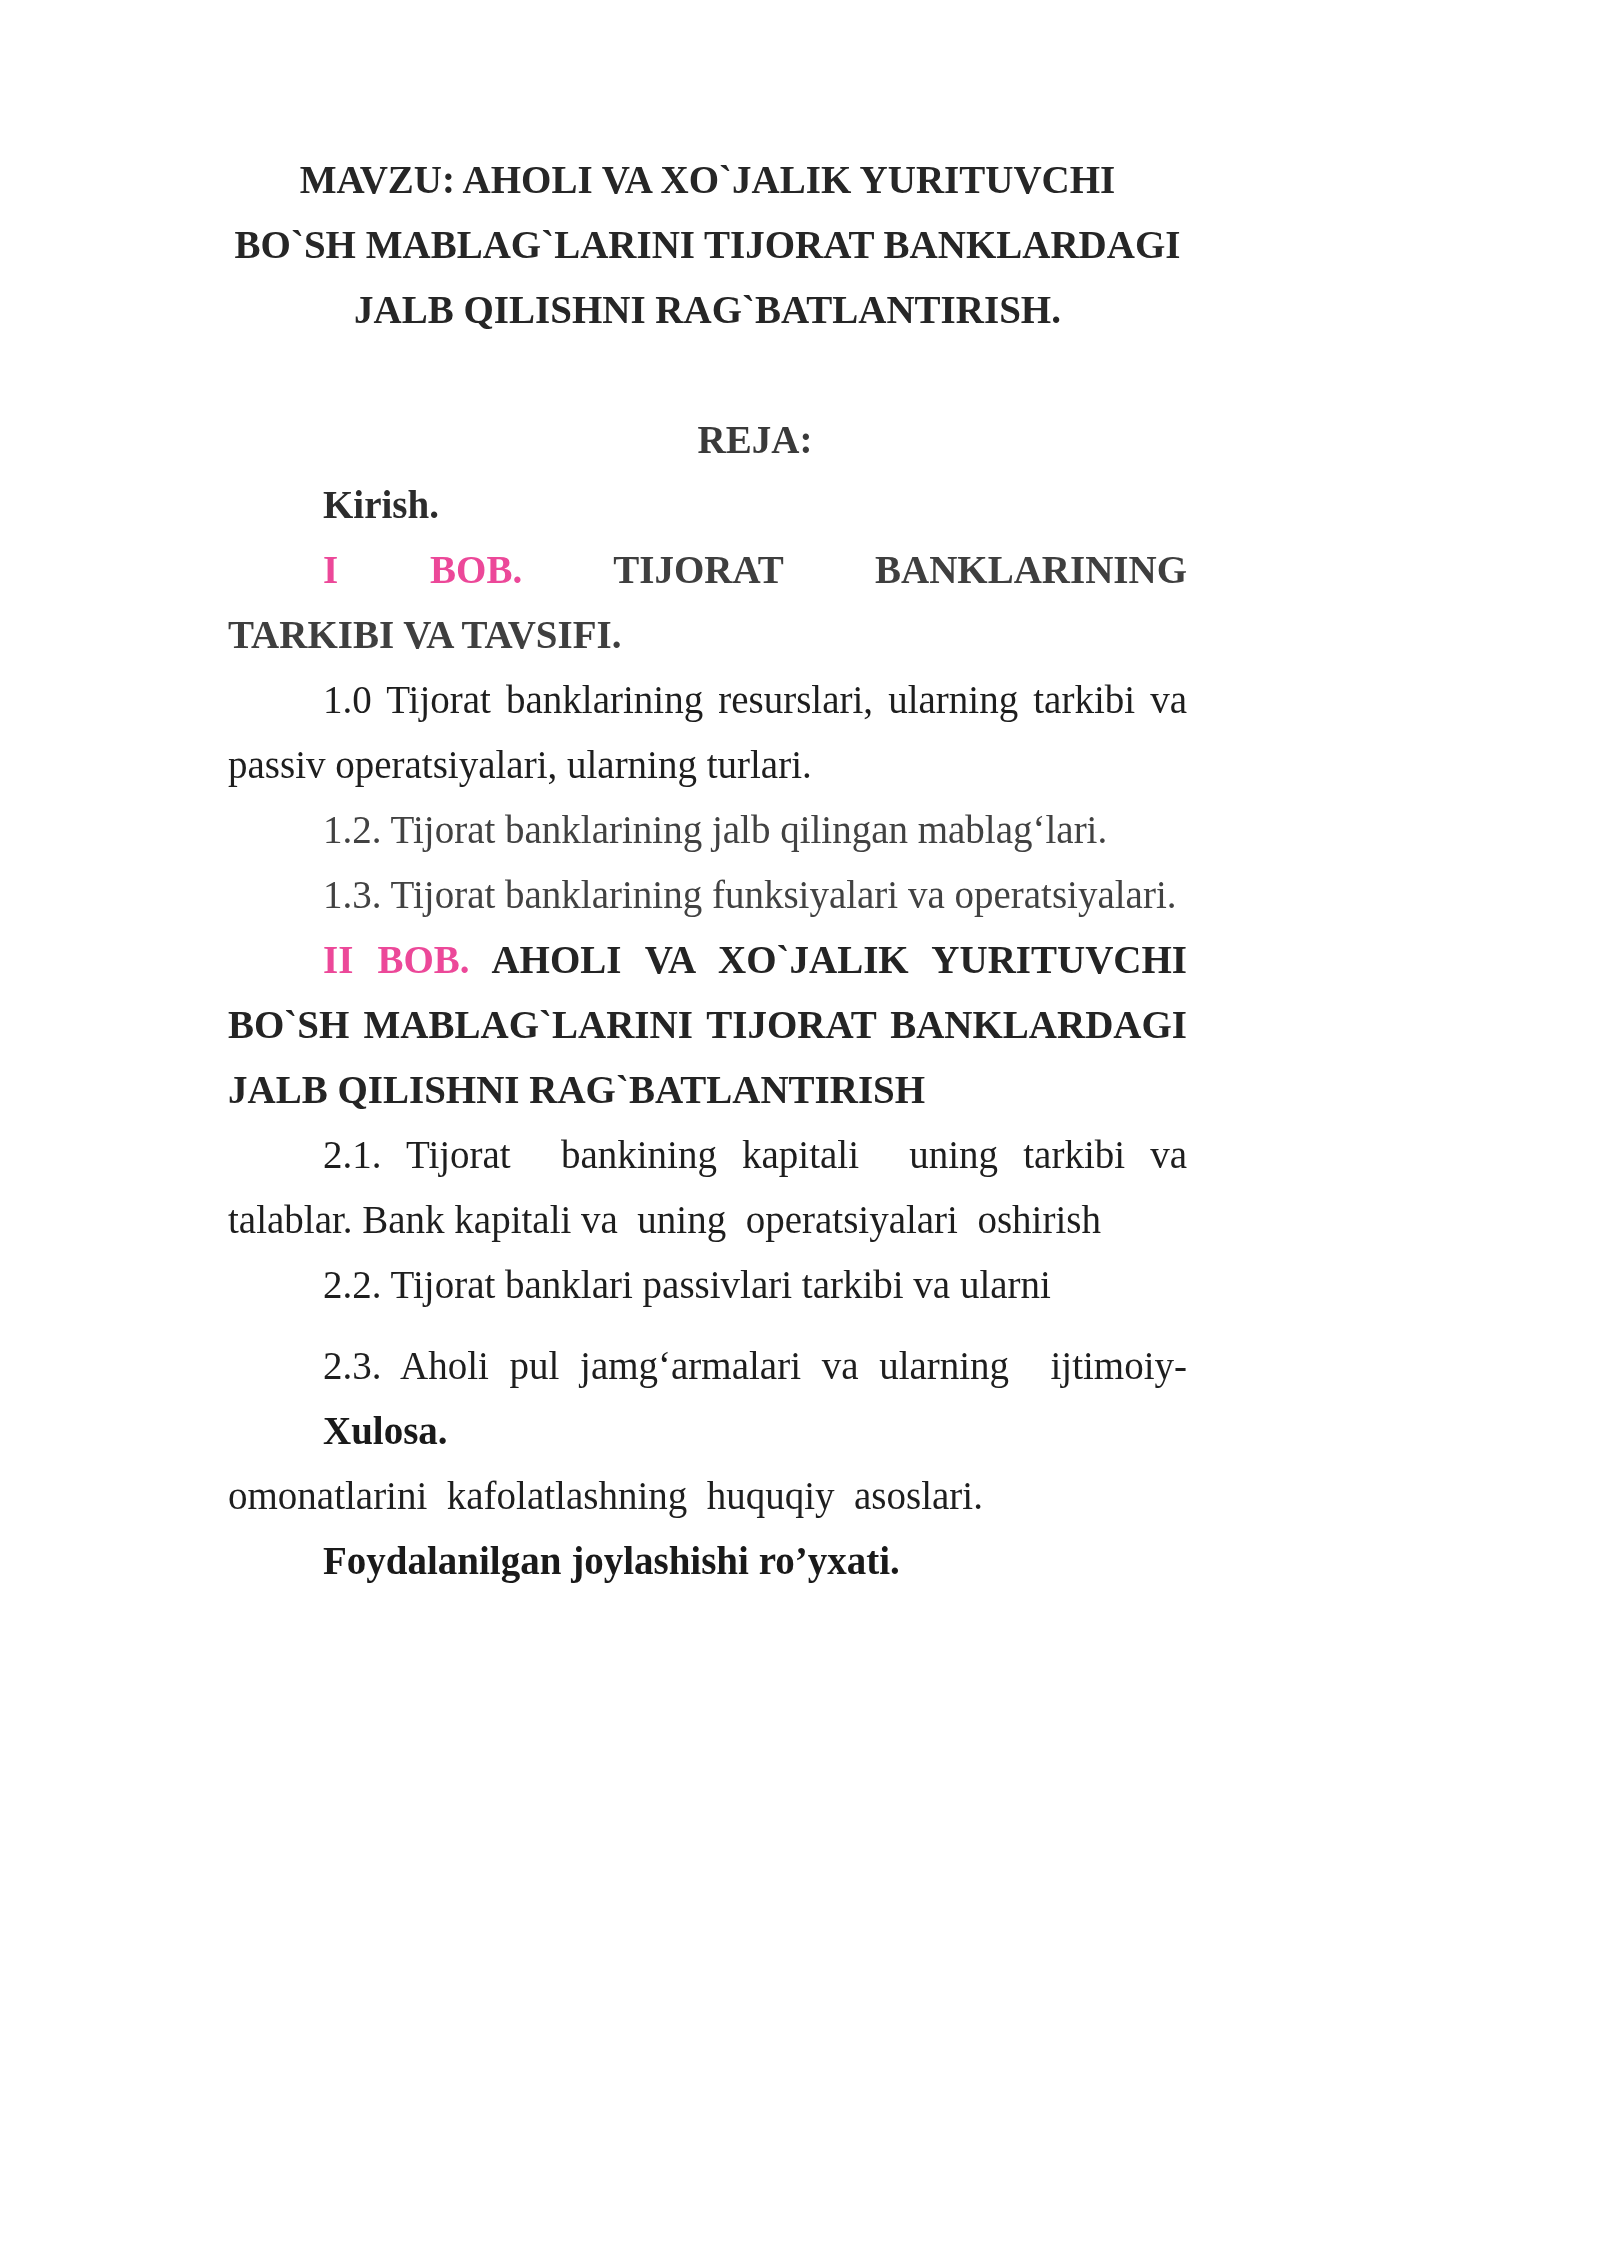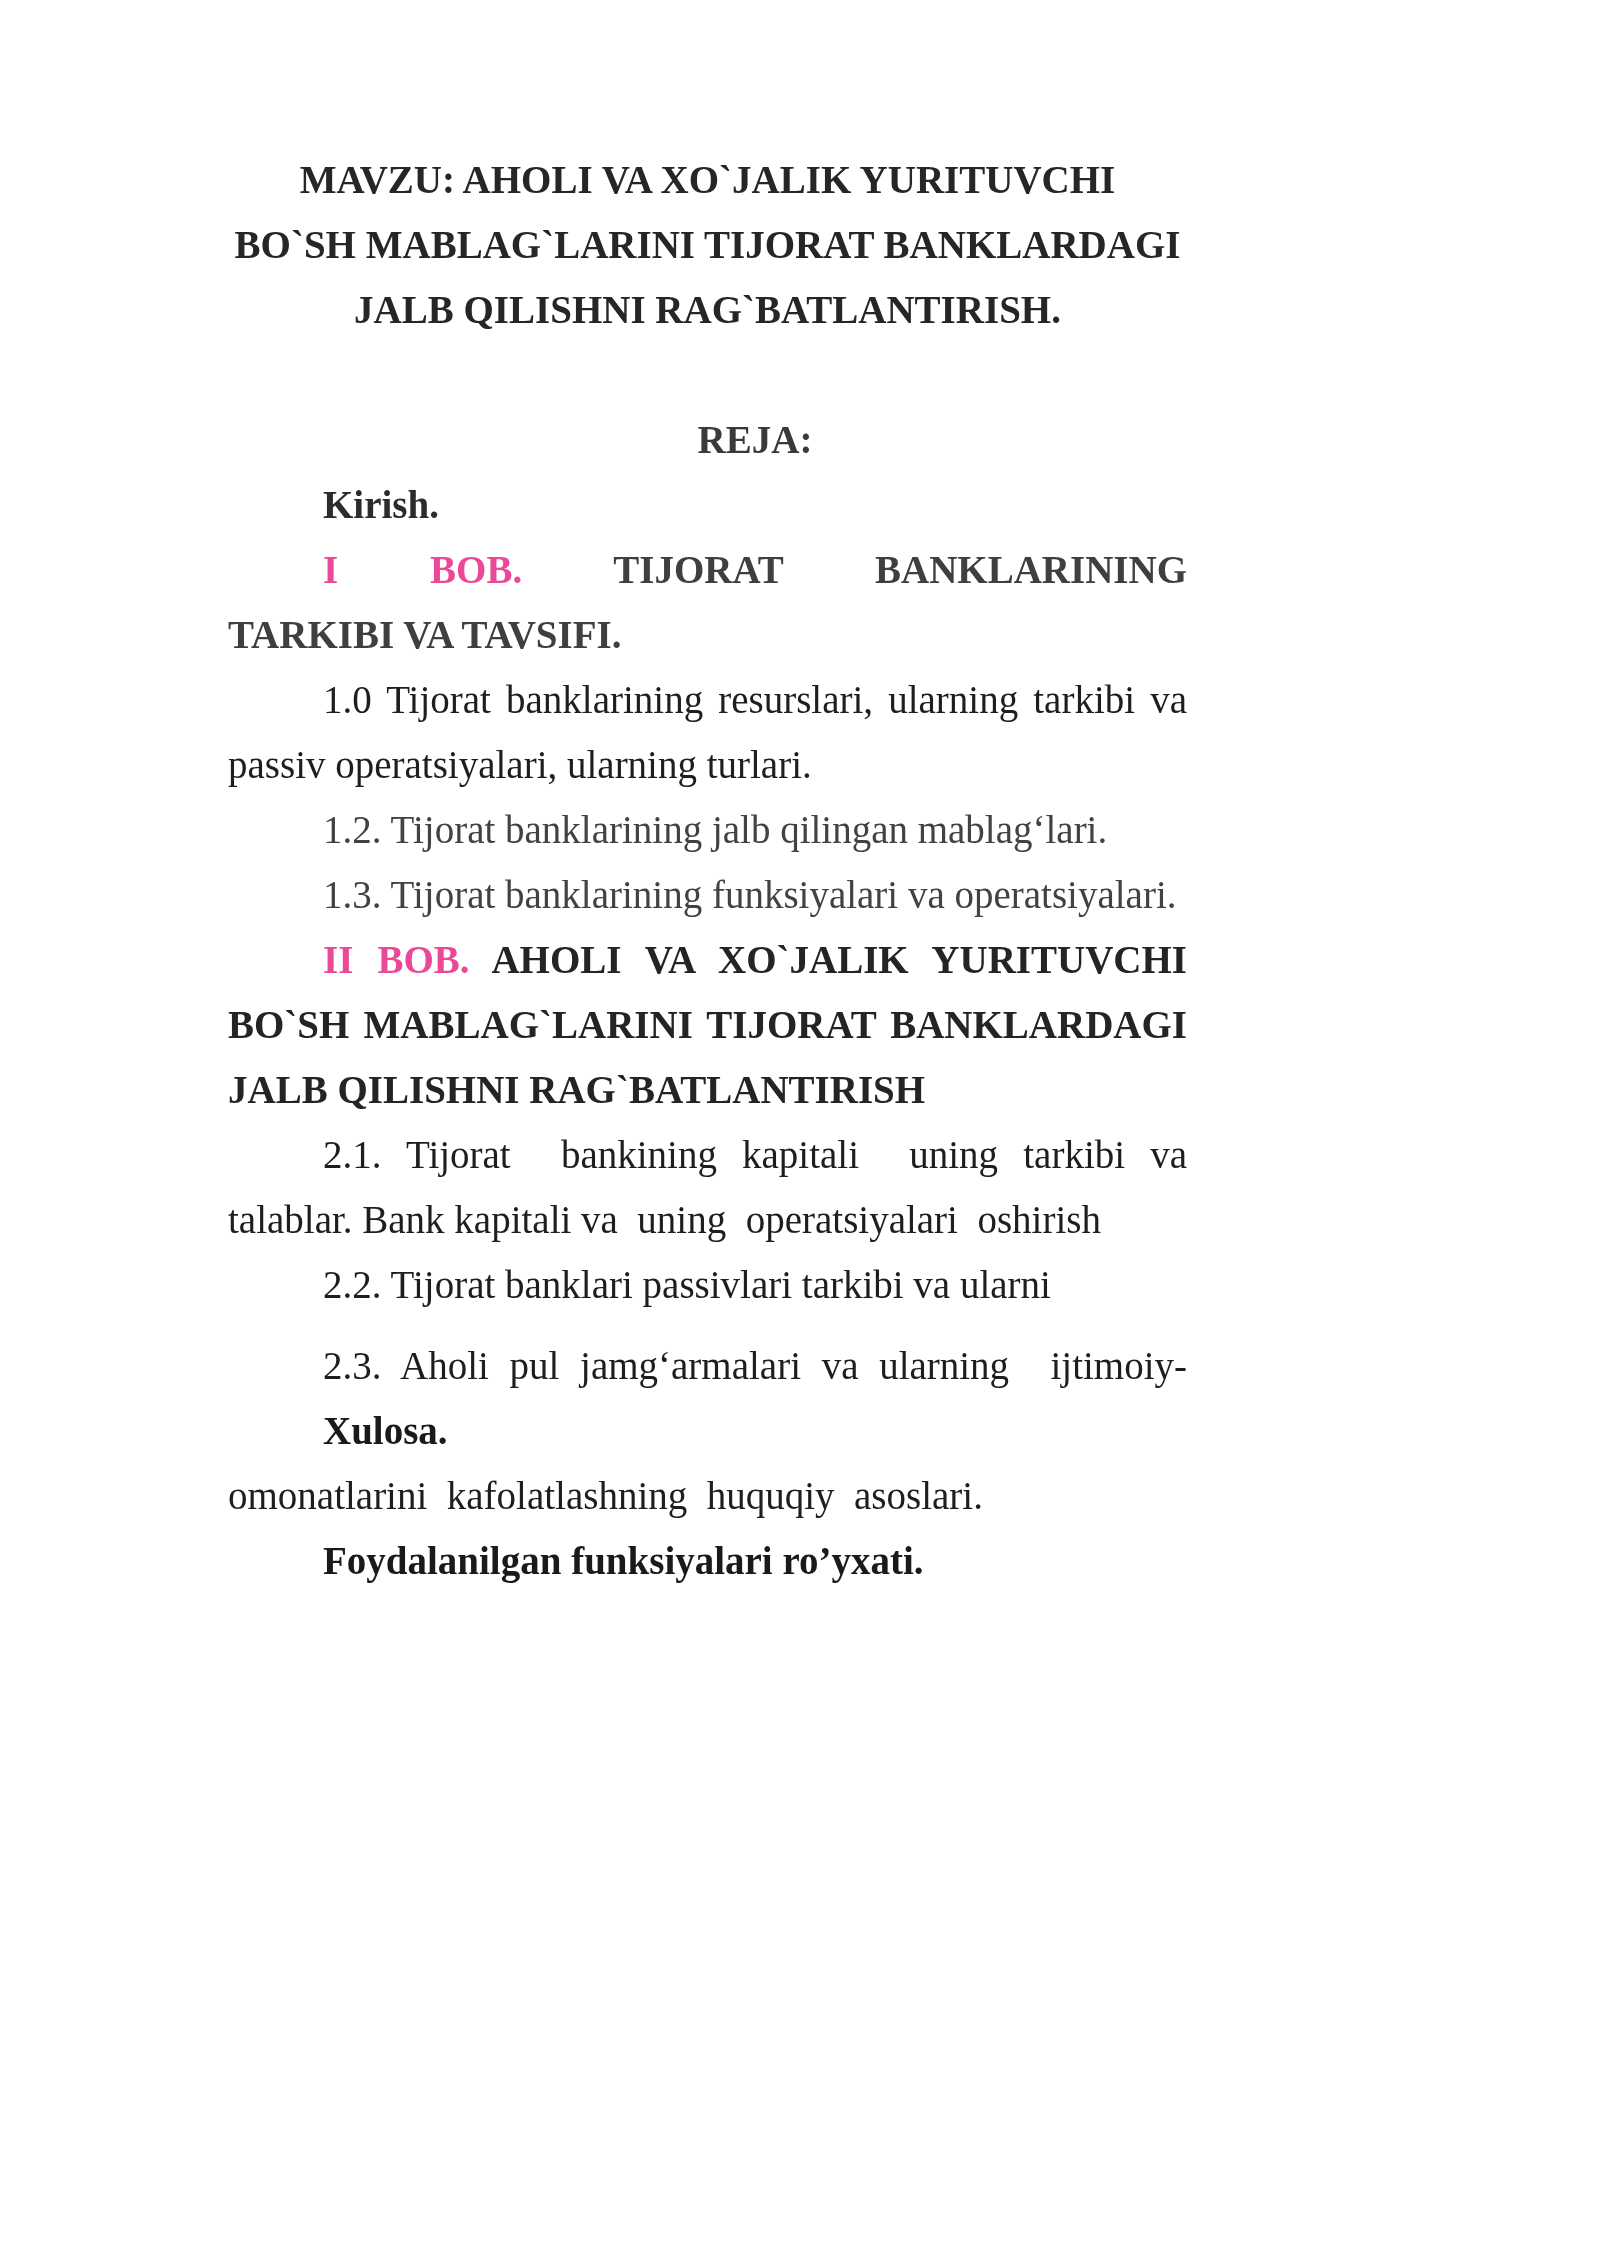--- a/index.html
+++ b/index.html
@@ -61,15 +61,15 @@
       <div class="line a-left indent"><span class="seg-gray">1.3. Tijorat banklarining funksiyalari va operatsiyalari.</span></div>
       <div class="line a-justify indent"><span class="seg-bob-label">II BOB. </span><span class="seg-bob-dark">AHOLI VA XO`JALIK YURITUVCHI SU`BEKTLARNING</span></div>
       <div class="line a-justify"><span class="seg-bob-dark">BO`SH MABLAG`LARINI TIJORAT BANKLARDAGI DEPOZITLAR</span></div>
       <div class="line a-left"><span class="seg-bob-dark">JALB QILISHNI RAG`BATLANTIRISH</span></div>
       <div class="line a-justify indent"><span class="seg-body">2.1. Tijorat  bankining kapitali  uning tarkibi va yetarliligiga qo‘yilgan</span></div>
       <div class="line a-left"><span class="seg-body">talablar. Bank kapitali va  uning  operatsiyalari  oshirish  yo‘llari.</span></div>
       <div class="line a-left indent"><span class="seg-body">2.2. Tijorat banklari passivlari tarkibi va ularni joylashishi.</span></div>
       <div class="line a-justify indent sp-16"><span class="seg-body">2.3. Aholi pul jamg‘armalari va ularning  ijtimoiy-iqtisodiy  mazmuni.  Aholi</span></div>
       <div class="line a-left indent"><span class="seg-bold">Xulosa.</span></div>
       <div class="line a-left"><span class="seg-body">omonatlarini  kafolatlashning  huquqiy  asoslari.</span></div>
-      <div class="line a-left indent"><span class="seg-bold">Foydalanilgan funksiyalari ro’yxati.</span></div>
+      <div class="line a-left indent"><span class="seg-bold">Foydalanilgan joylashishi ro’yxati.</span></div>
     </div>
 </div>
 
 </body></html>

